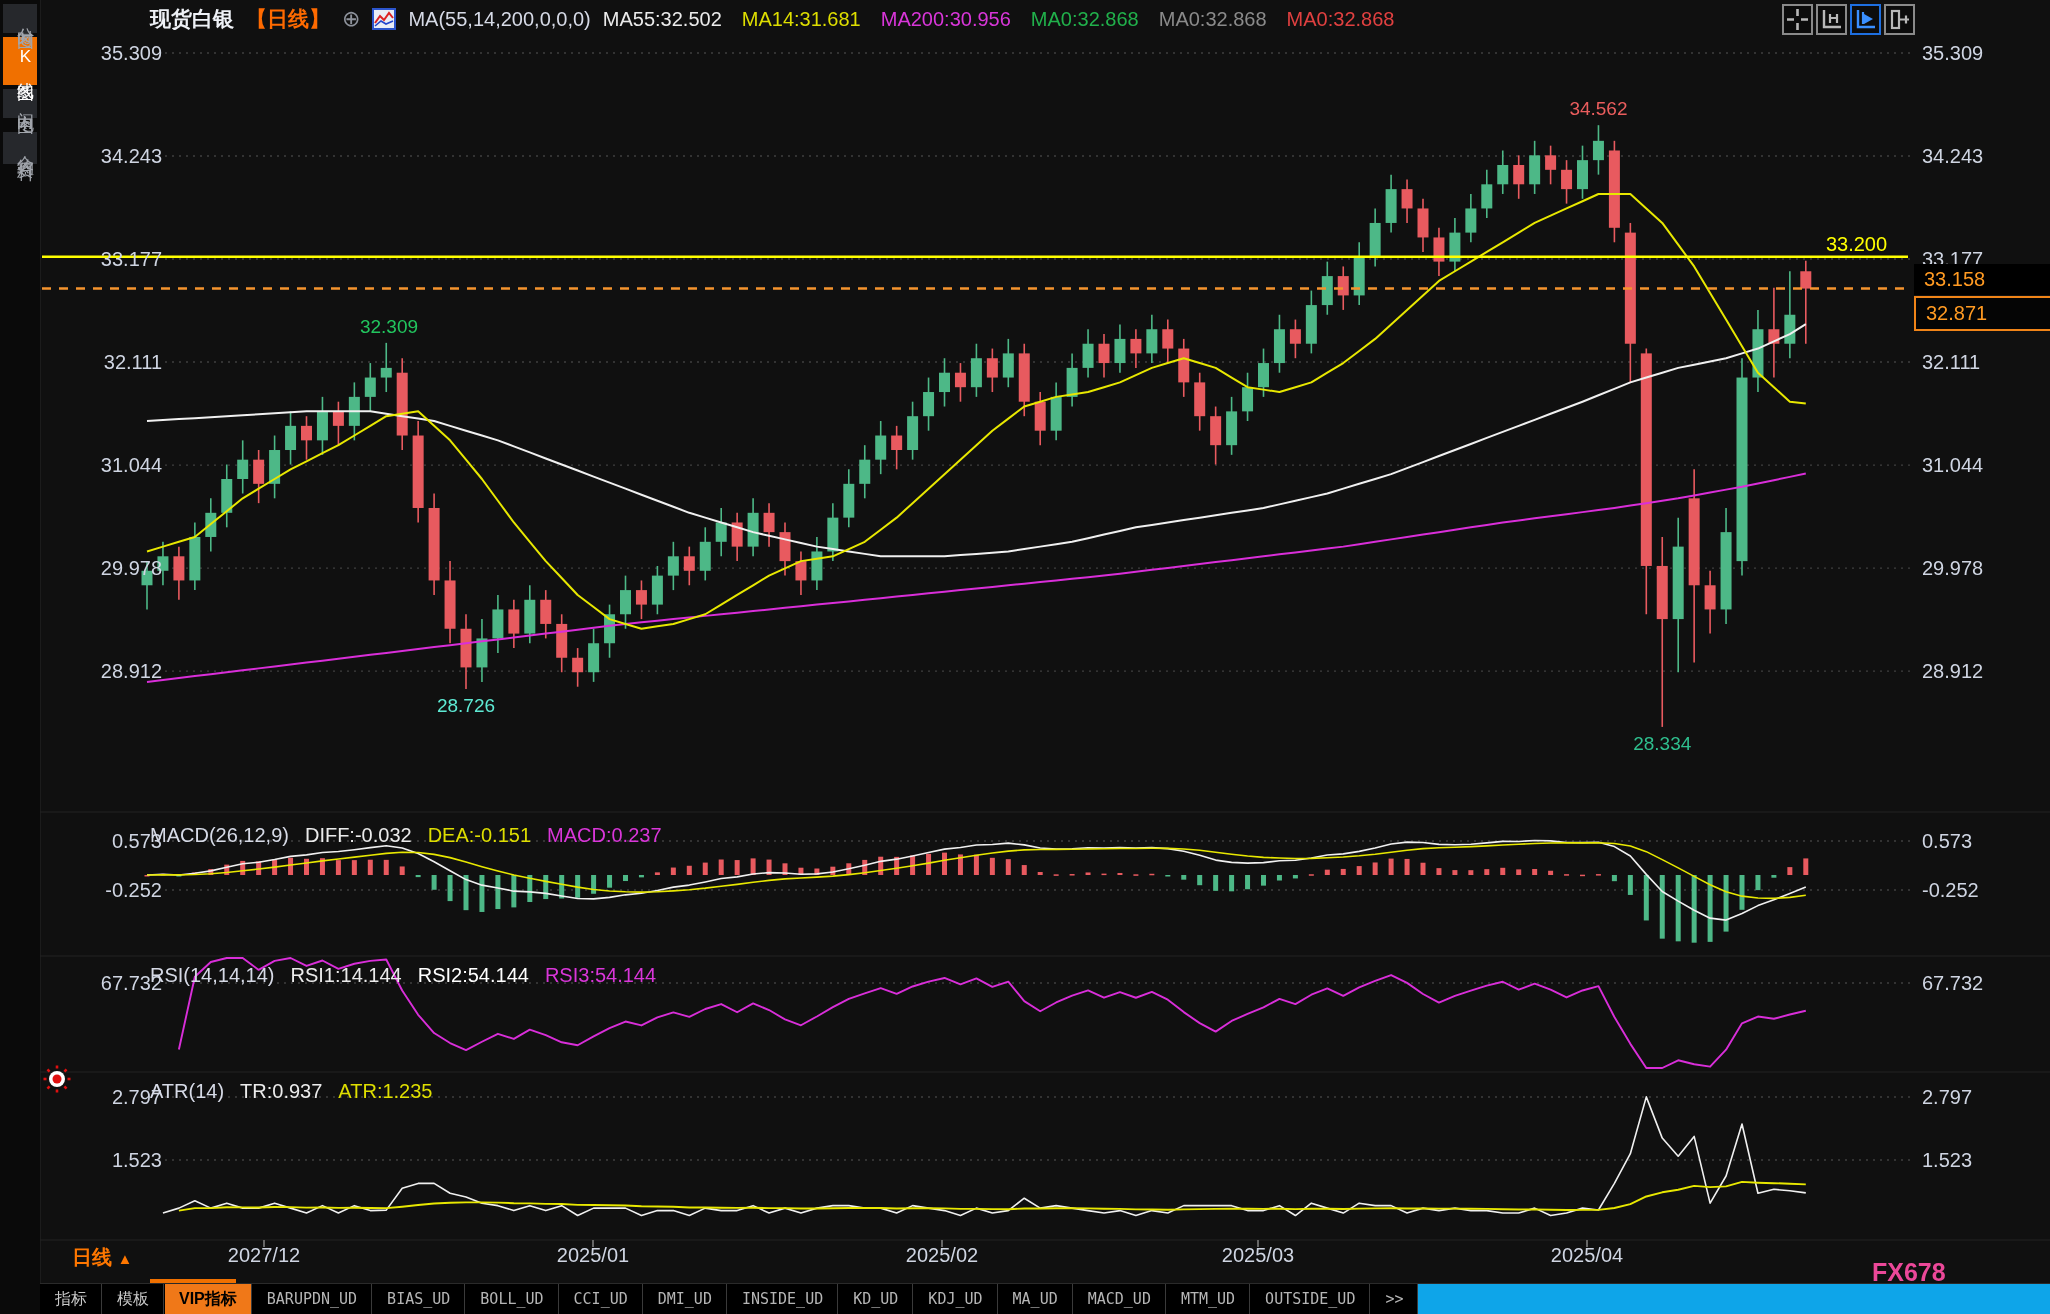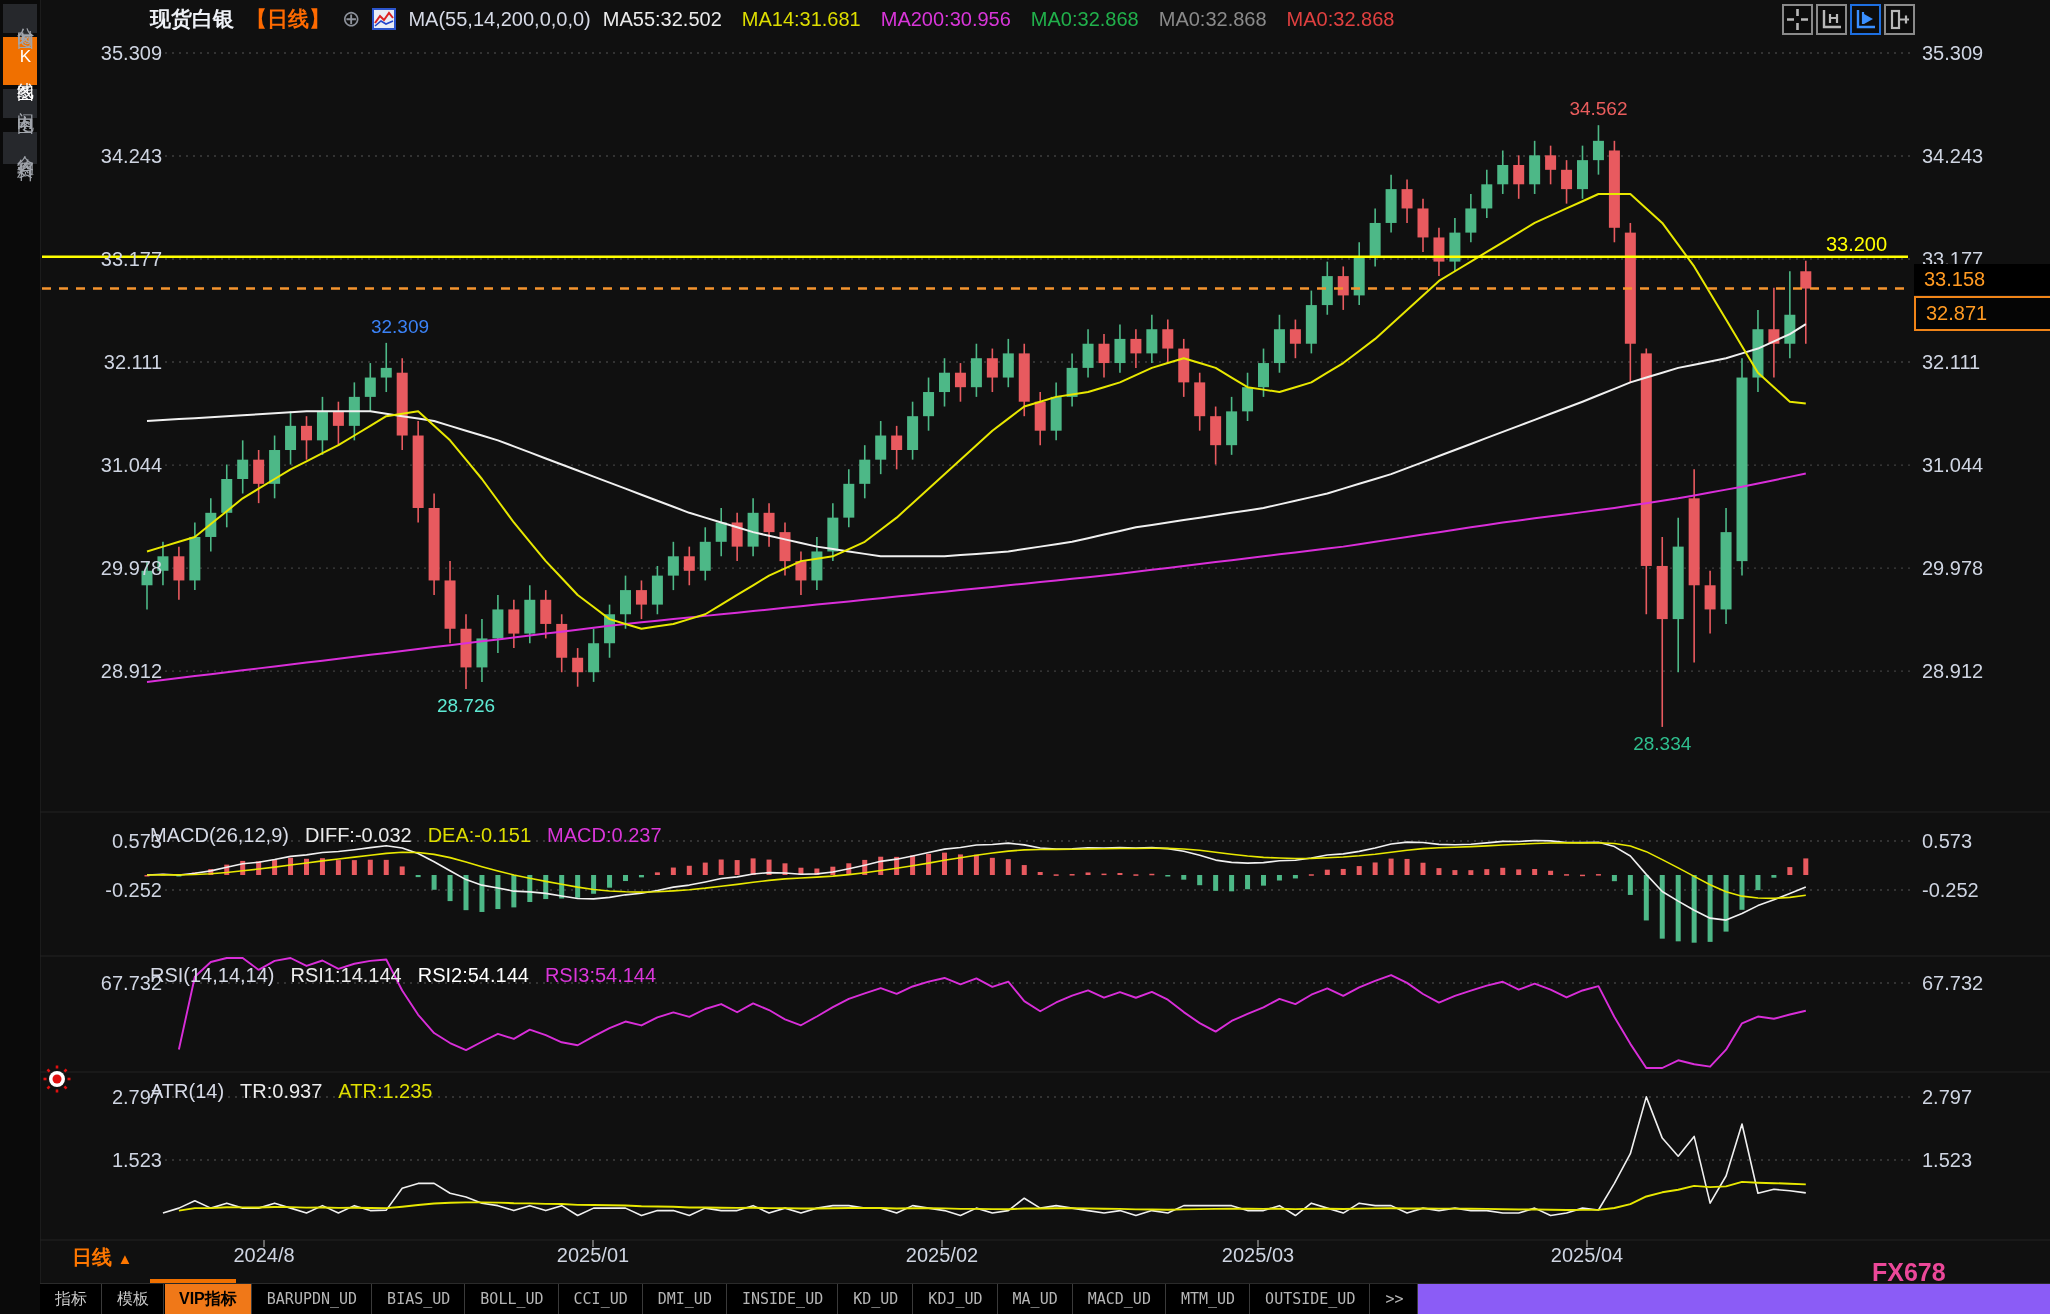--- a/index.html
+++ b/index.html
@@ -31,21 +31,21 @@
   .price-box{position:absolute;left:1914px;width:130px;background:#000;color:#ff9a22;font-size:20px;
              padding:4px 0 4px 10px;z-index:4;}
   .price-box.bordered{border:2px solid #f08418;background:#050505;}
   .panel-header{position:absolute;left:150px;display:flex;gap:16px;font-size:20px;z-index:3;white-space:nowrap;}
   .panel-title{color:#d6dae6;}
   .date-label{position:absolute;width:120px;text-align:center;color:#cfd5e2;font-size:20px;top:1244px;z-index:3;}
   .period-axis{position:absolute;left:72px;top:1244px;color:#ff7700;font-size:20px;font-weight:bold;z-index:3;cursor:pointer;}
   .hscroll{position:absolute;left:150px;top:1279px;width:86px;height:4px;background:#f07000;z-index:3;cursor:pointer;}
   .watermark{position:absolute;left:1872px;top:1258px;color:#ec4899;font-size:25px;font-weight:bold;z-index:3;}
   
-  .tabbar{position:absolute;left:40px;right:0;bottom:0;height:30px;background:#8b5cf6;border-top:1px solid #2a2a2a;
+  .tabbar{position:absolute;left:40px;right:0;bottom:0;height:30px;background:#0ea5e9;border-top:1px solid #2a2a2a;
           display:flex;align-items:stretch;z-index:6;}
   .tab{border-right:1px solid #3a3a3a;border-left:1px solid #000;color:#c9c9c9;background:#000;
        font-size:16px;line-height:30px;padding:0 14px;cursor:pointer;white-space:nowrap;}
   .tab.mono{font-family:"DejaVu Sans Mono","Liberation Mono",monospace;color:#b5b5b5;font-size:15px;}
   .tab.active{background:#f07818;color:#000;font-weight:bold;}
   .burst{position:absolute;left:42px;top:1064px;z-index:4;cursor:pointer;}
 </style>
 </head>
 <body>
 
@@ -504,25 +504,25 @@
         <span class="panel-title">RSI(14,14,14)</span>
         <span style="color: rgb(235, 235, 235);">RSI1:14.144</span>
         <span style="color: #ffffff;">RSI2:54.144</span>
         <span style="color: rgb(217, 54, 217);">RSI3:54.144</span>
       </div>
       <div class="panel-header" style="top:1080px">
         <span class="panel-title">ATR(14)</span>
         <span style="color: rgb(235, 235, 235);">TR:0.937</span>
         <span style="color: rgb(222, 222, 0);">ATR:1.235</span>
       </div>
-      <div class="annotation" style="left:345px;top:315.86px;color:#3b82f6">32.309</div>
+      <div class="annotation" style="left:334px;top:315.86px;color:#22c55e">32.309</div>
       <div class="annotation" style="left:1543.45px;top:98.17514px;color:#ea5d5d">34.562</div>
       <div class="annotation" style="left:411px;top:695.0494599999998px;color:#5eead4">28.726</div>
       <div class="annotation" style="left:1607.25px;top:732.9244999999999px;color:#2fbf8e">28.334</div>
-      <div class="date-label" style="left:204px">2024/8</div>
+      <div class="date-label" style="left:204px">2027/12</div>
       <div class="date-label" style="left:533px">2025/01</div>
       <div class="date-label" style="left:882px">2025/02</div>
       <div class="date-label" style="left:1198px">2025/03</div>
       <div class="date-label" style="left:1527px">2025/04</div>
     </div>
 
   <div class="alert-label" style="top:233px">33.200</div>
   <div class="price-box" style="top:264px">33.158</div>
   <div class="price-box bordered" style="top:296px">32.871</div>
 

